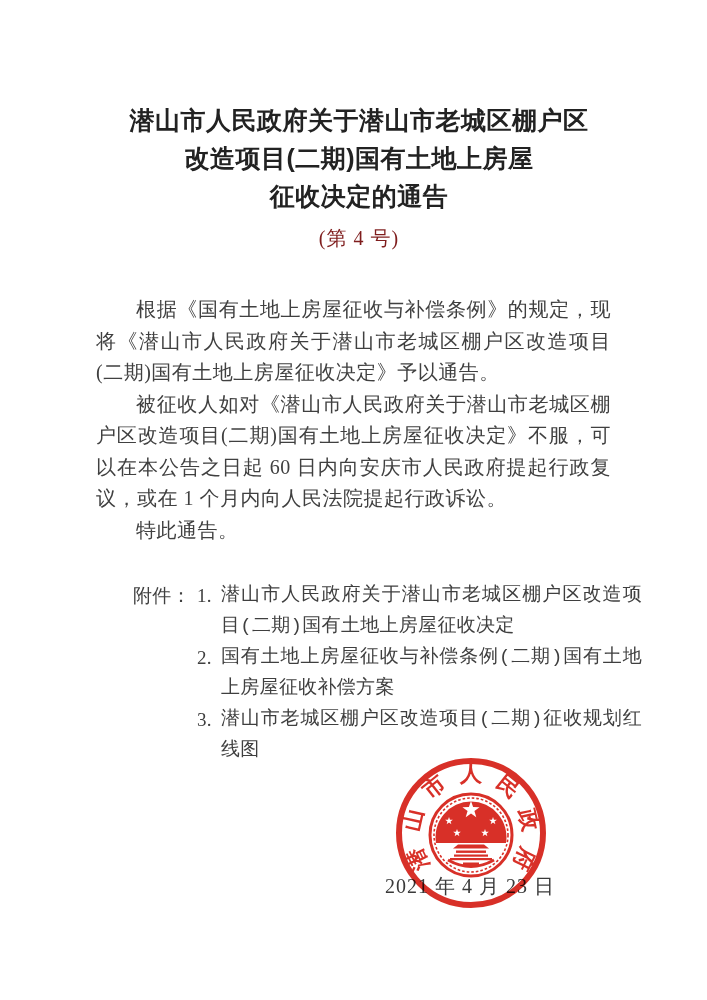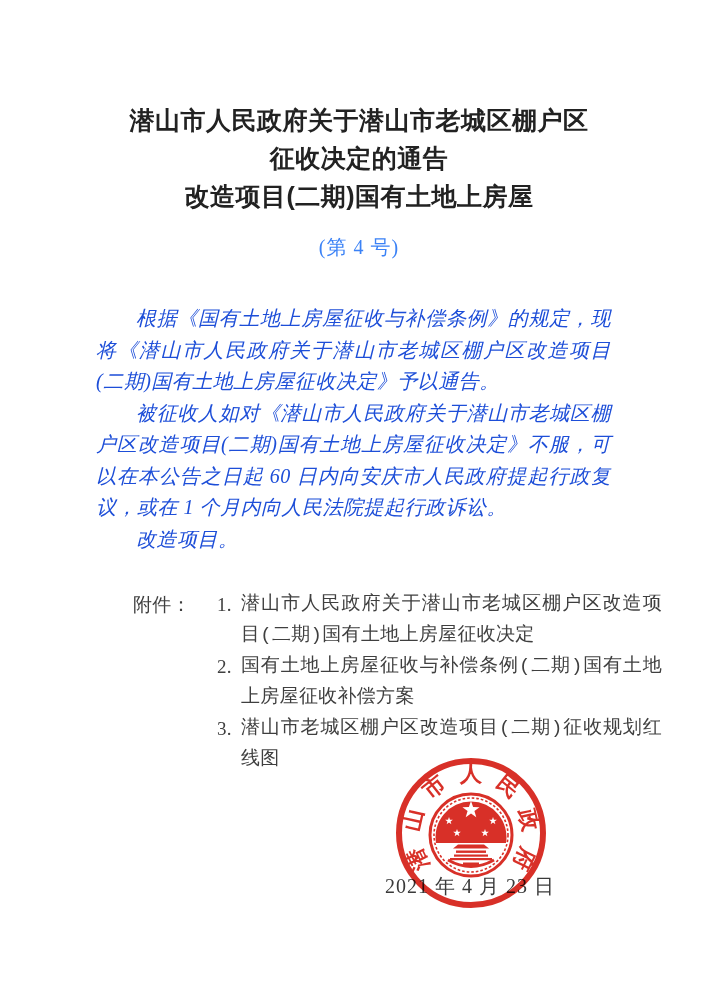--- a/index.html
+++ b/index.html
@@ -16,51 +16,49 @@
     padding-left:12px;
     text-align:center;
     font-family:"Liberation Sans", sans-serif;
     font-weight:700;
     font-size:25px;
     line-height:38px;
     letter-spacing:0.5px;
     color:#222222;
   }
   .doc-number{
-    margin-top:20px;
+    margin-top:11px;
     padding-left:12px;
     text-align:center;
     font-size:20px;
     line-height:24px;
     letter-spacing:1px;
-    color:#3b82f6;
+    color:#7f1d1d;
   }
   .body-block{
     margin:44px 95px 0 96px;
   }
   .body-block p{
     margin:0;
     font-size:20px;
     line-height:31.5px;
     letter-spacing:0.5px;
     text-align:justify;
     text-indent:2em;
-    color:#1d4ed8;
-    font-style:italic;
+    color:#404040;
   }
   .attachments{
     margin-top:34px;
     margin-left:133px;
     font-size:19px;
     line-height:31px;
     letter-spacing:0.3px;
     color:#3f3f3f;
     display:flex;
     align-items:flex-start;
-    gap:20px;
   }
   .att-label{
     flex:none;
     width:64px;
   }
   .att-list{display:block;}
   .att-item{display:flex;}
   .att-num{flex:none;width:24px;}
   .att-text{width:421px;text-align:justify;font-family:Liberation Mono, monospace;}
   .issue-date{
@@ -86,30 +84,30 @@
     font-size:22px;
   }
 </style>
 </head>
 <body>
 
 <div class="page">
 
   <div class="title-block">
     <div>潜山市人民政府关于潜山市老城区棚户区</div>
+    <div>改造项目(二期)国有土地上房屋</div>
     <div>征收决定的通告</div>
-    <div>改造项目(二期)国有土地上房屋</div>
   </div>
 
   <div class="doc-number">(第 4 号)</div>
 
   <div class="body-block">
     <p>根据《国有土地上房屋征收与补偿条例》的规定，现将《潜山市人民政府关于潜山市老城区棚户区改造项目(二期)国有土地上房屋征收决定》予以通告。</p>
     <p>被征收人如对《潜山市人民政府关于潜山市老城区棚户区改造项目(二期)国有土地上房屋征收决定》不服，可以在本公告之日起 60 日内向安庆市人民政府提起行政复议，或在 1 个月内向人民法院提起行政诉讼。</p>
-    <p>改造项目。</p>
+    <p>特此通告。</p>
   </div>
 
   <div class="attachments">
     <span class="att-label">附件：</span>
     <div class="att-list">
       <div class="att-item">
         <span class="att-num">1.</span>
         <span class="att-text">潜山市人民政府关于潜山市老城区棚户区改造项目(二期)国有土地上房屋征收决定</span>
       </div>
       <div class="att-item">

